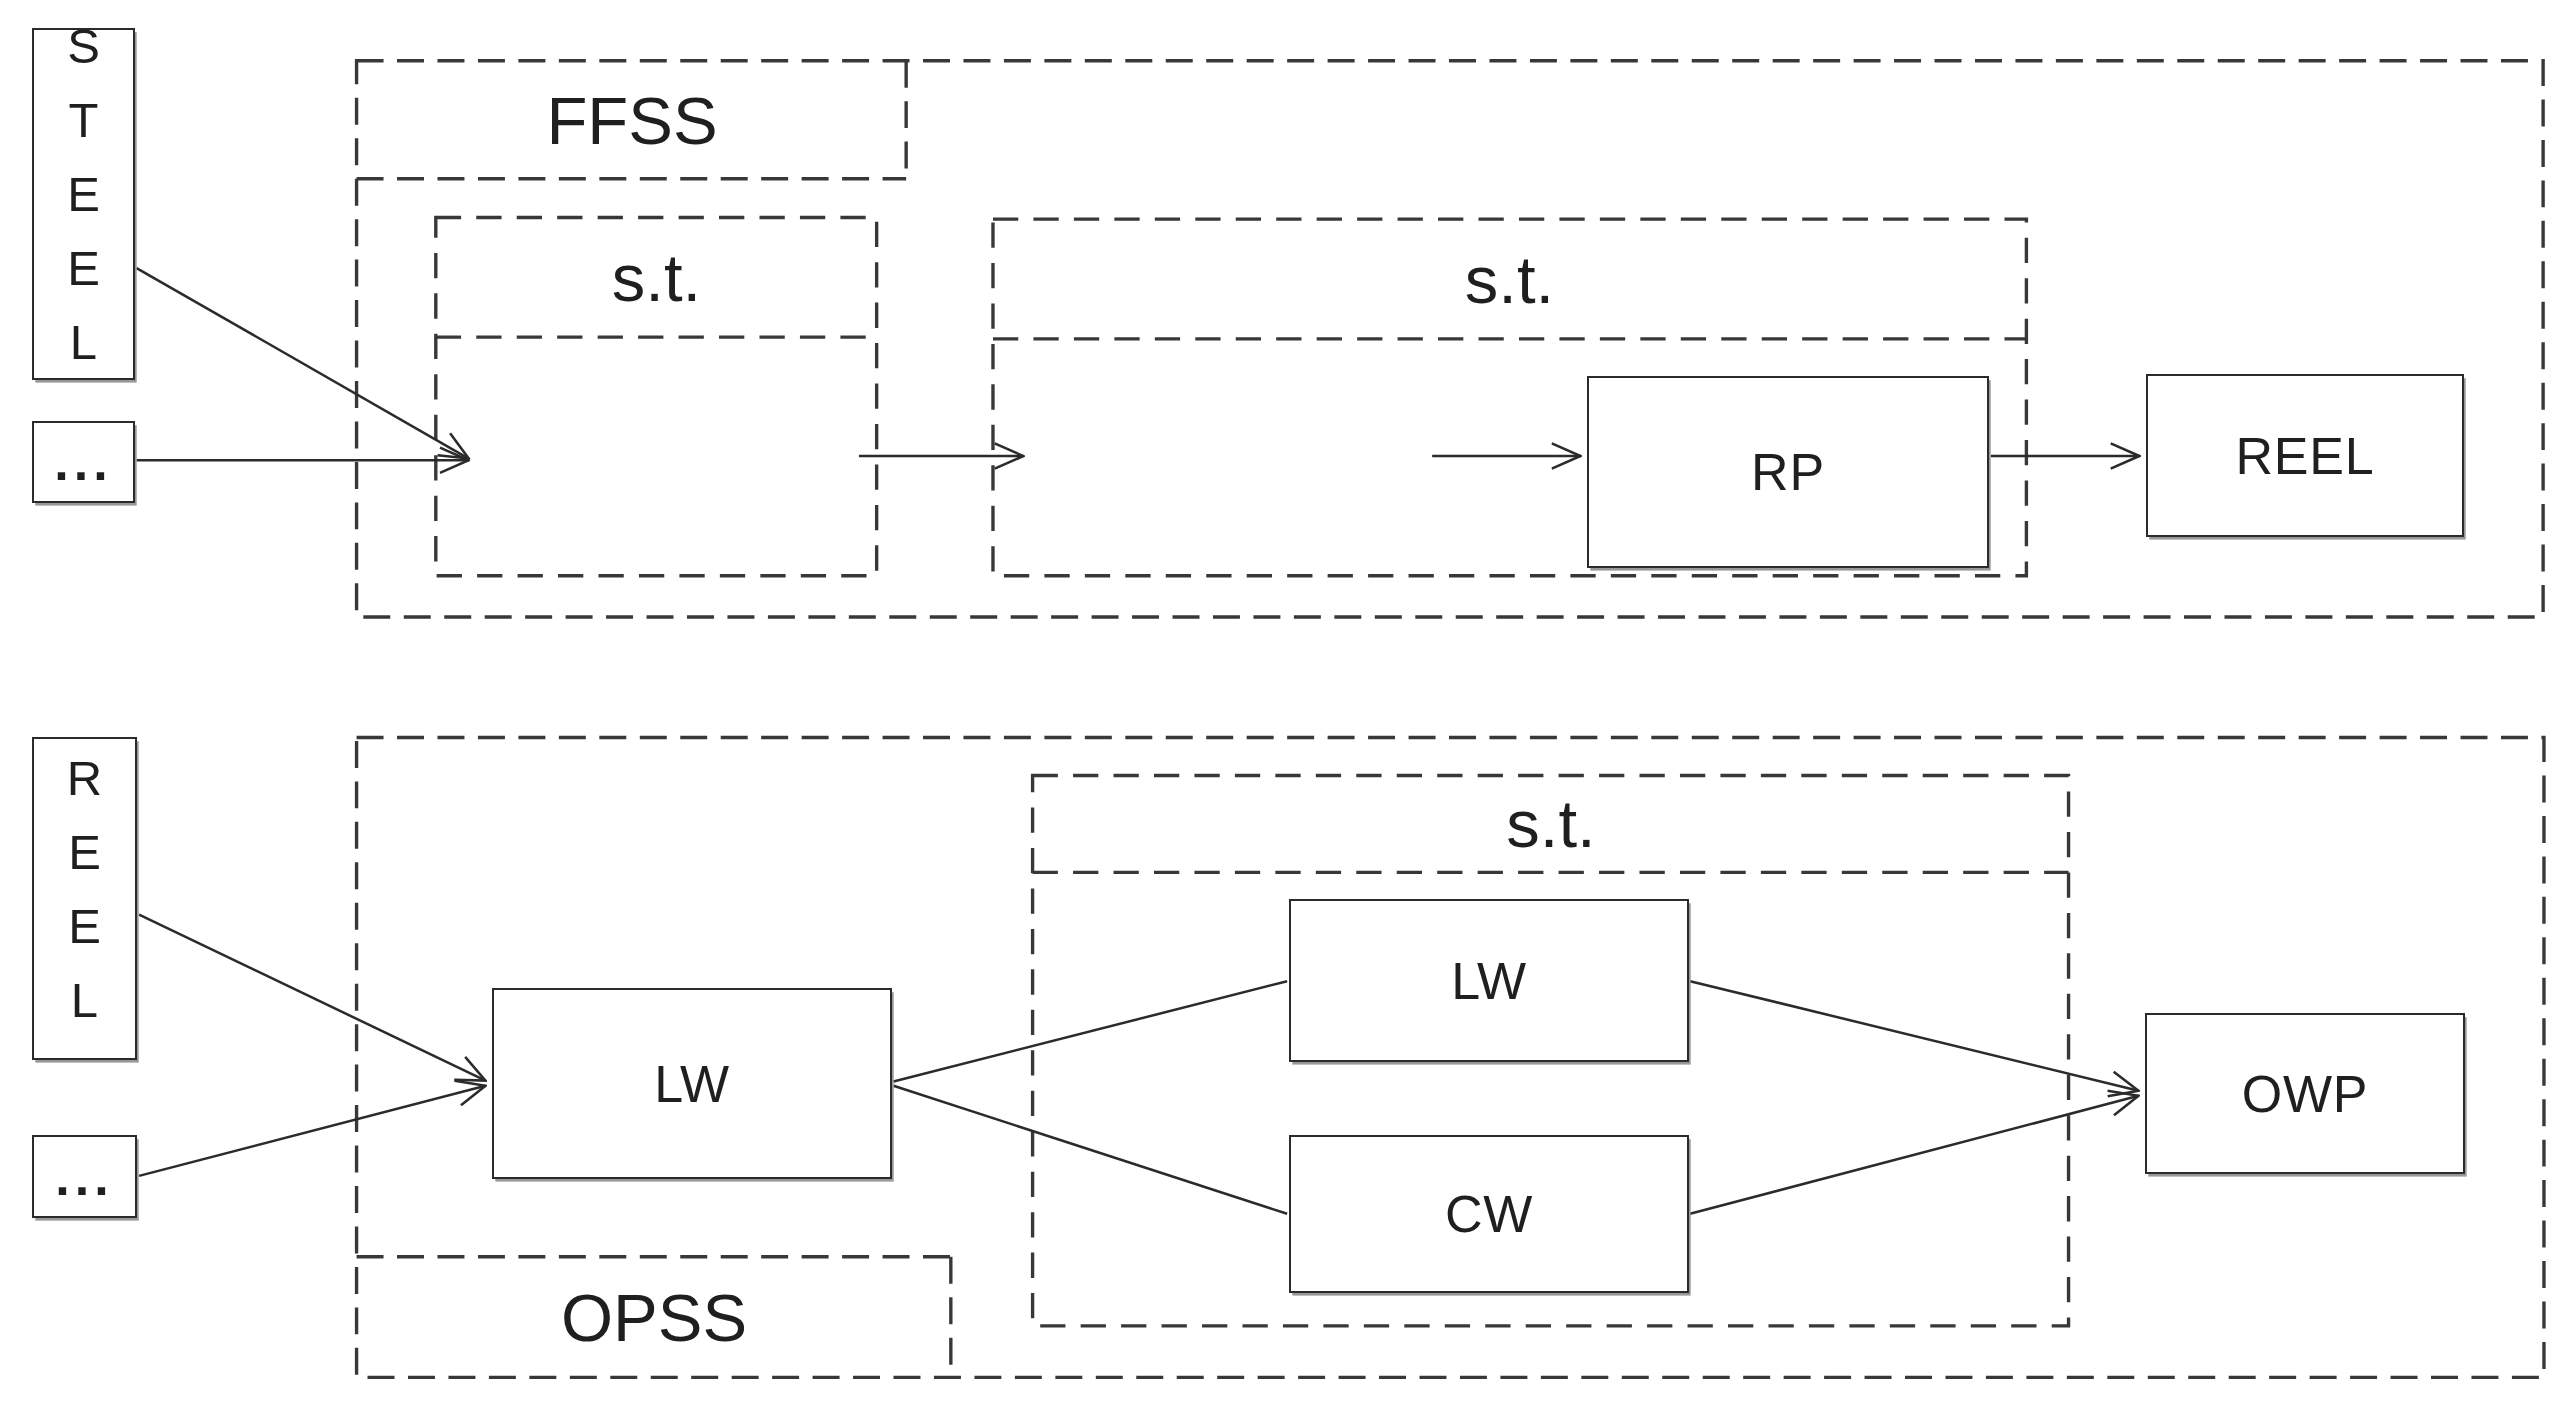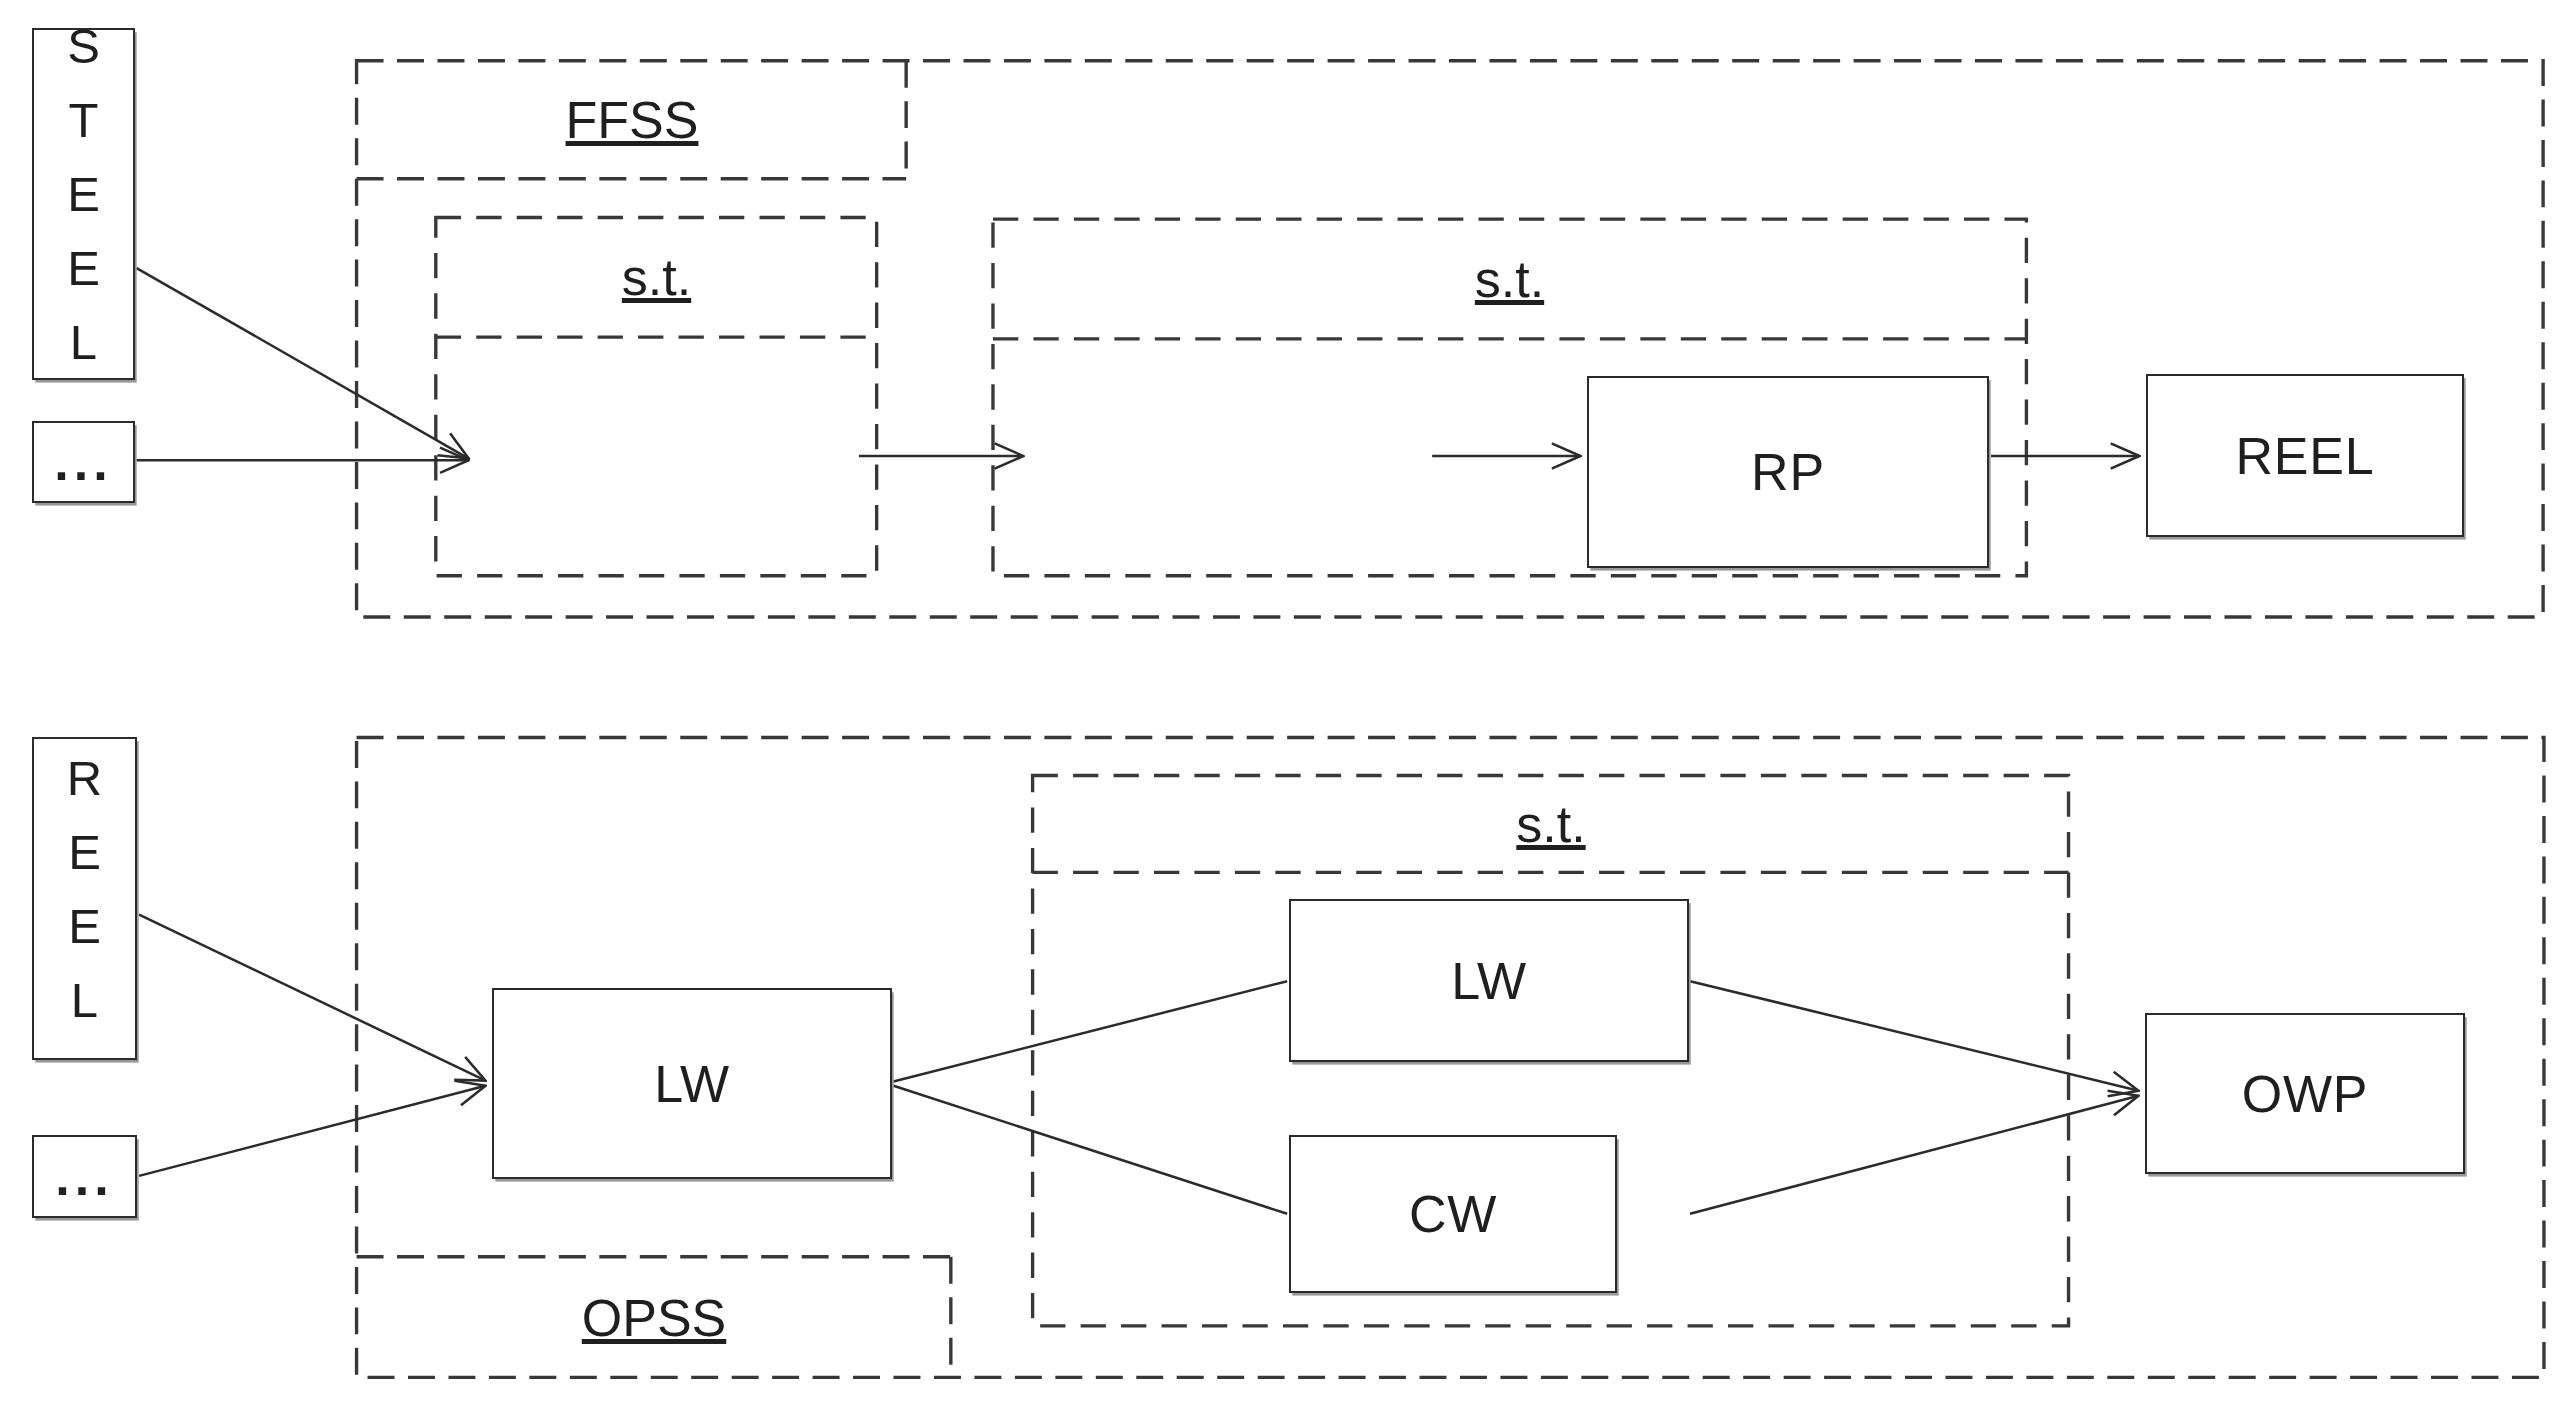--- a/index.html
+++ b/index.html
@@ -34,37 +34,36 @@
     font-size: 49px;
   }
   .dots { font-size: 52px; font-weight: bold; letter-spacing: 5px; }
 
   .zone-label {
     position: absolute;
     box-sizing: border-box;
     display: flex;
     align-items: center;
     justify-content: center;
-    font-size: 52px;
+    font-size: 67px;
     background: transparent;
-    text-decoration: underline;
   }
 
   
   #steel-box   { left: 32px;   top: 28px;   width: 103px; height: 352px; }
   #dots-top    { left: 32px;   top: 421px;  width: 103px; height: 82px;  }
   #sps-box     { left: 475px;  top: 376px;  width: 382px; height: 161px; }
   #spc-box     { left: 1030px; top: 376px;  width: 400px; height: 161px; }
   #rp-box      { left: 1587px; top: 376px;  width: 402px; height: 192px; }
   #reel-out    { left: 2146px; top: 374px;  width: 318px; height: 163px; }
   #reel-in     { left: 32px;   top: 737px;  width: 105px; height: 323px; }
   #dots-bottom { left: 32px;   top: 1135px; width: 105px; height: 83px;  }
   #lw-main     { left: 492px;  top: 988px; width: 400px; height: 191px; }
   #lw-sub      { left: 1289px; top: 899px; width: 400px; height: 163px; }
-  #cw-box      { left: 1289px; top: 1135px; width: 328px; height: 158px; }
+  #cw-box      { left: 1289px; top: 1135px; width: 400px; height: 158px; }
   #owp-box     { left: 2145px; top: 1013px; width: 320px; height: 161px; }
 
   
   #ffss-label  { left: 357px;  top: 61px;   width: 550px;  height: 118px; }
   #st1-label   { left: 436px;  top: 217px;  width: 441px;  height: 120px; }
   #st2-label   { left: 993px; top: 219px;  width: 1033px; height: 120px; }
   #opss-label  { left: 357px;  top: 1257px; width: 594px;  height: 121px; }
   #st3-label   { left: 1033px; top: 775px;  width: 1036px; height: 97px; }
 </style>
 </head>

